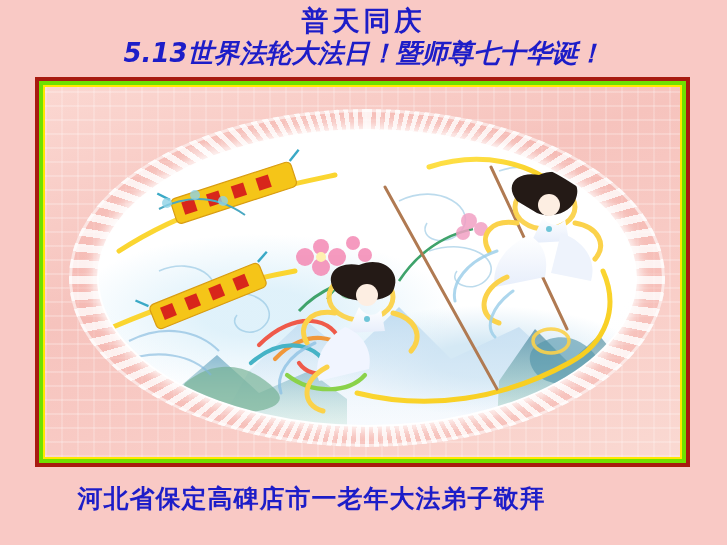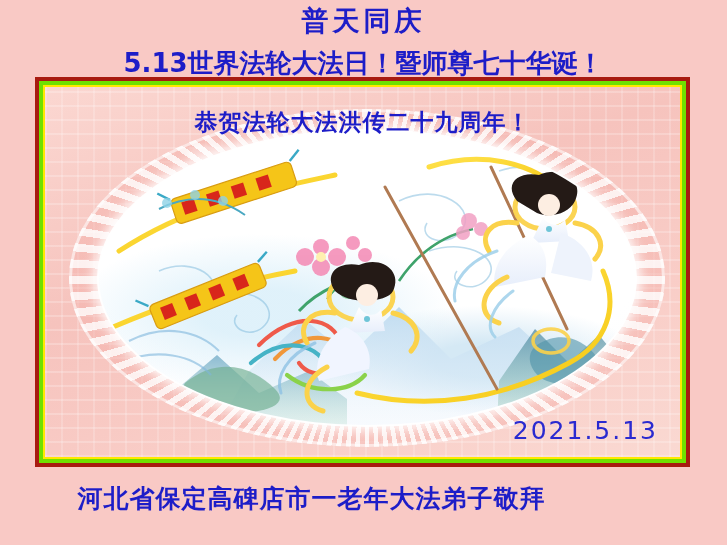--- a/index.html
+++ b/index.html
@@ -7,21 +7,21 @@
     width:727px;height:545px;overflow:hidden;
     background:#f9c9c5;
     font-family:"DejaVu Sans","Liberation Sans",sans-serif;
   }
   #page{position:relative;width:727px;height:545px;overflow:hidden;background:#f9c9c5;}
 
   
   .hdr{position:absolute;left:0;width:727px;text-align:center;color:#1d1dc8;font-weight:bold;
        letter-spacing:1px;white-space:nowrap;}
   #title-main{top:6px;font-size:27px;line-height:30px;letter-spacing:4px;text-align:center;}
-  #title-sub{top:48px;font-size:26px;line-height:30px;letter-spacing:0px;}
+  #title-sub{top:38px;font-size:26px;line-height:30px;letter-spacing:0px;font-style:italic;}
 
   
   #frame{
     position:absolute;left:35px;top:77px;width:655px;height:390px;
     box-sizing:border-box;
     border:4px solid #a81b10;
     background:#6fe000;
     padding:4px;
   }
   #frame-inner{
@@ -263,22 +263,20 @@
             <ellipse cx="452" cy="210" rx="18" ry="12" fill="none" stroke="#fbd24a" stroke-width="3.5" opacity=".9"></ellipse>
           </g>
 
           <g fill="none" stroke="#7fb6dc" stroke-width="2.2" opacity=".6">
             <path d="M30 210 C66 192 100 200 120 220"></path>
             <path d="M20 232 C58 216 94 224 112 244"></path>
           </g>
         </svg>
       </div>
 
-      <div id="banner-text">恭贺法轮大法洪传二十九周年！</div>
-
-      <div id="date-text">2021.5.13</div>
+
 
     </div>
   </div>
 
   <div id="caption">河北省保定高碑店市一老年大法弟子敬拜</div>
 
 </div>
 
 </body></html>

